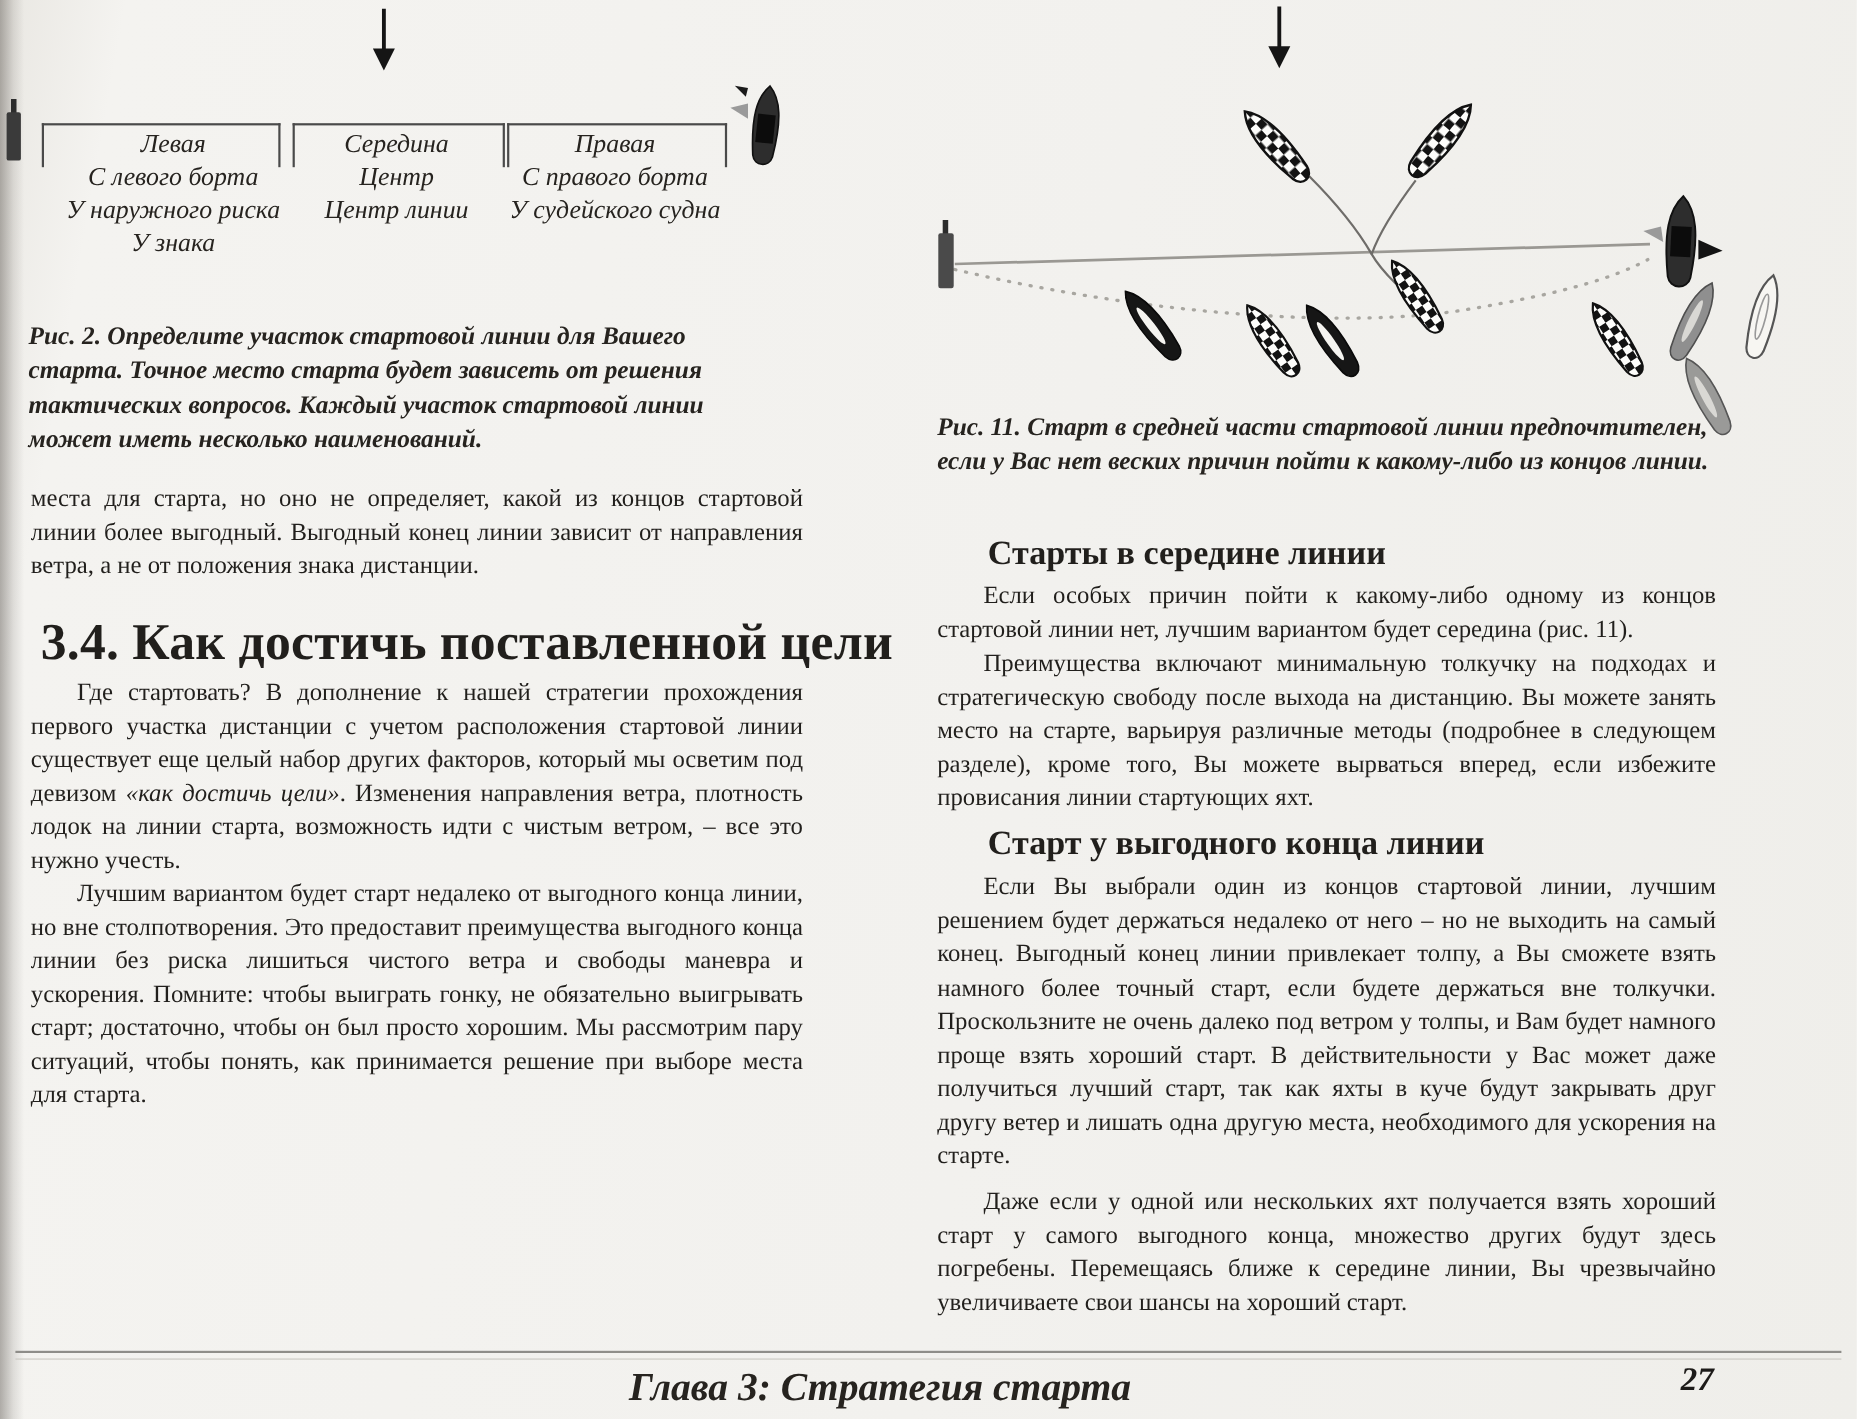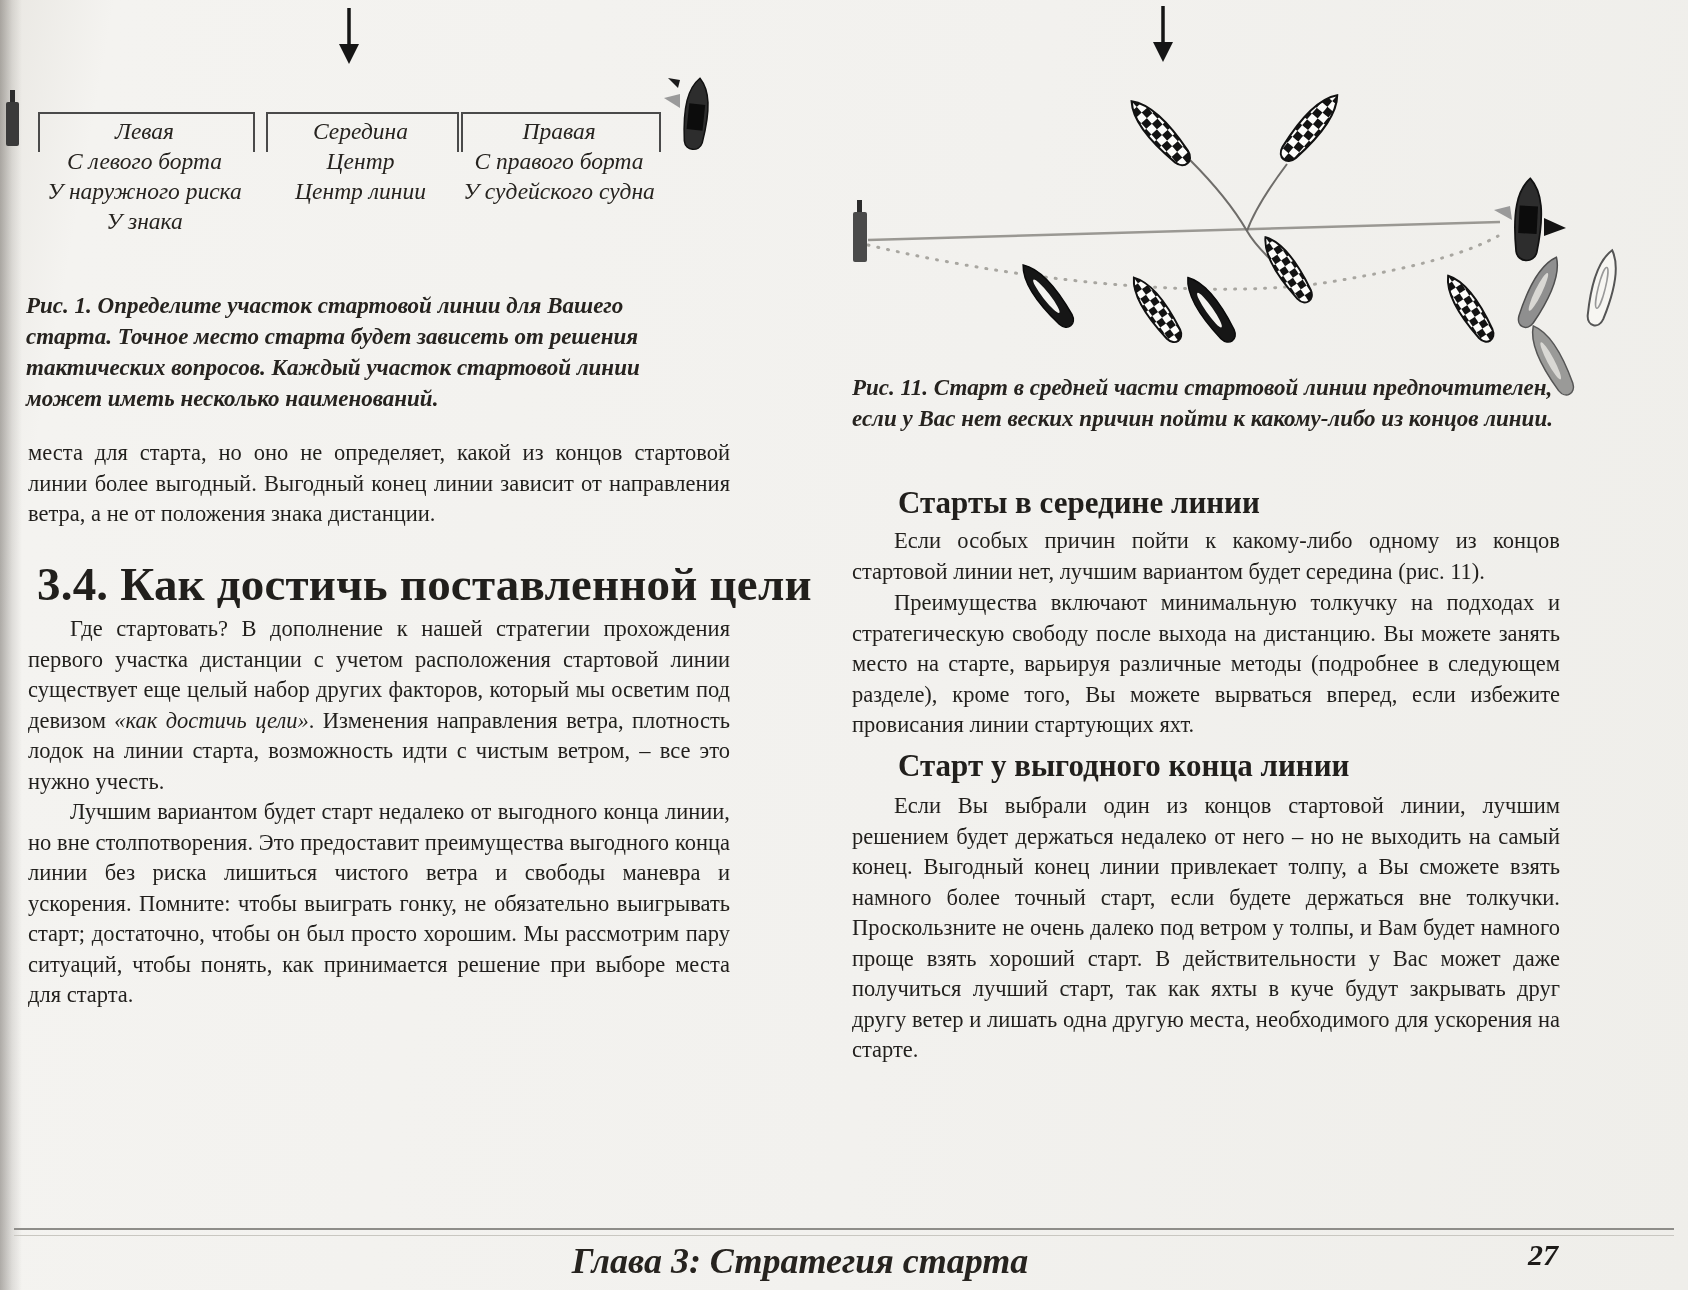--- a/index.html
+++ b/index.html
@@ -69,21 +69,21 @@
       <svg width="22" height="62" viewBox="0 0 22 62">
         <rect x="8" y="2" width="5" height="14" fill="#2c2c2c"></rect>
         <rect x="4" y="14" width="13" height="44" rx="2" fill="#3a3a3a"></rect>
       </svg>
     </div>
 
     <div class="bracket" style="left:38px;width:213px;"></div>
     <div class="bracket" style="left:266px;width:189px;"></div>
     <div class="bracket" style="left:461px;width:196px;"></div>
 
-    <div class="seclabels" style="left:38px;width:213px;text-align:center;">
+    <div class="seclabels" style="left:51px;width:213px;text-align:center;">
       <div>Левая</div>
       <div>С левого борта</div>
       <div>У наружного риска</div>
       <div>У знака</div>
     </div>
     <div class="seclabels" style="left:266px;width:189px;">
       <div>Середина</div>
       <div>Центр</div>
       <div>Центр линии</div>
     </div>
@@ -99,21 +99,21 @@
         <polygon points="20,14 10,4 22,6" fill="#1a1a1a"></polygon>
         <g transform="translate(38,42) rotate(6)">
           <path d="M0,-38 C11,-27 14,-8 9,26 C7,36 -7,36 -9,26 C-14,-8 -11,-27 0,-38 Z" fill="#2d2d2d" stroke="#111" stroke-width="1.5"></path>
           <rect x="-8" y="-12" width="16" height="26" fill="#0c0c0c"></rect>
         </g>
       </svg>
     </div>
   </div>
 
   <div class="abs" style="left:26px;top:290px;width:648px;">
-    <p class="caption">Рис. 1. Определите участок стартовой линии для Вашего старта. Точное место старта будет зависеть от решения тактических вопросов. Каждый участок стартовой линии может иметь несколько наименований.</p>
+    <p class="caption">Рис. 2. Определите участок стартовой линии для Вашего старта. Точное место старта будет зависеть от решения тактических вопросов. Каждый участок стартовой линии может иметь несколько наименований.</p>
   </div>
 
   <div class="abs" style="left:28px;top:438px;width:702px;">
     <p class="body">места для старта, но оно не определяет, какой из концов стартовой линии более выгодный. Выгодный конец линии зависит от направления ветра, а не от положения знака дистанции.</p>
   </div>
 
   <h1 class="h34 abs" style="left:22px;top:548px;">3.4. Как достичь поставленной цели</h1>
 
   <div class="abs" style="left:28px;top:614px;width:702px;">
     <p class="body indent"><span>Где стартовать? В дополнение к нашей стратегии прохождения первого участка дистанции с учетом расположения стартовой линии существует еще целый набор других факторов, который мы осветим под девизом </span><span class="q">«как достичь цели»</span><span>. Изменения направления ветра, плотность лодок на линии старта, возможность идти с чистым ветром, – все это нужно учесть.</span></p>
@@ -219,17 +219,20 @@
   <div class="abs" style="left:852px;top:588px;width:708px;">
     <p class="body indent">Преимущества включают минимальную толкучку на подходах и стратегическую свободу после выхода на дистанцию. Вы можете занять место на старте, варьируя различные методы (подробнее в следующем разделе), кроме того, Вы можете вырваться вперед, если избежите провисания линии стартующих яхт.</p>
   </div>
 
   <h2 class="sub abs" style="left:898px;top:749px;">Старт у выгодного конца линии</h2>
 
   <div class="abs" style="left:852px;top:791px;width:708px;">
     <p class="body indent">Если Вы выбрали один из концов стартовой линии, лучшим решением будет держаться недалеко от него – но не выходить на самый конец. Выгодный конец линии привлекает толпу, а Вы сможете взять намного более точный старт, если будете держаться вне толкучки. Проскользните не очень далеко под ветром у толпы, и Вам будет намного проще взять хороший старт. В действительности у Вас может даже получиться лучший старт, так как яхты в куче будут закрывать друг другу ветер и лишать одна другую места, необходимого для ускорения на старте.</p>
   </div>
 
+  <div class="abs" style="left:852px;top:1077px;width:708px;">
+    <p class="body indent">Даже если у одной или нескольких яхт получается взять хороший старт у самого выгодного конца, множество других будут здесь погребены. Перемещаясь ближе к середине линии, Вы чрезвычайно увеличиваете свои шансы на хороший старт.</p>
+  </div>
 
   <div class="footer-rule"></div>
   <div class="footer-chapter">Глава 3: Стратегия старта</div>
   <div class="footer-num">27</div>
 </div>
 
 </body></html>

